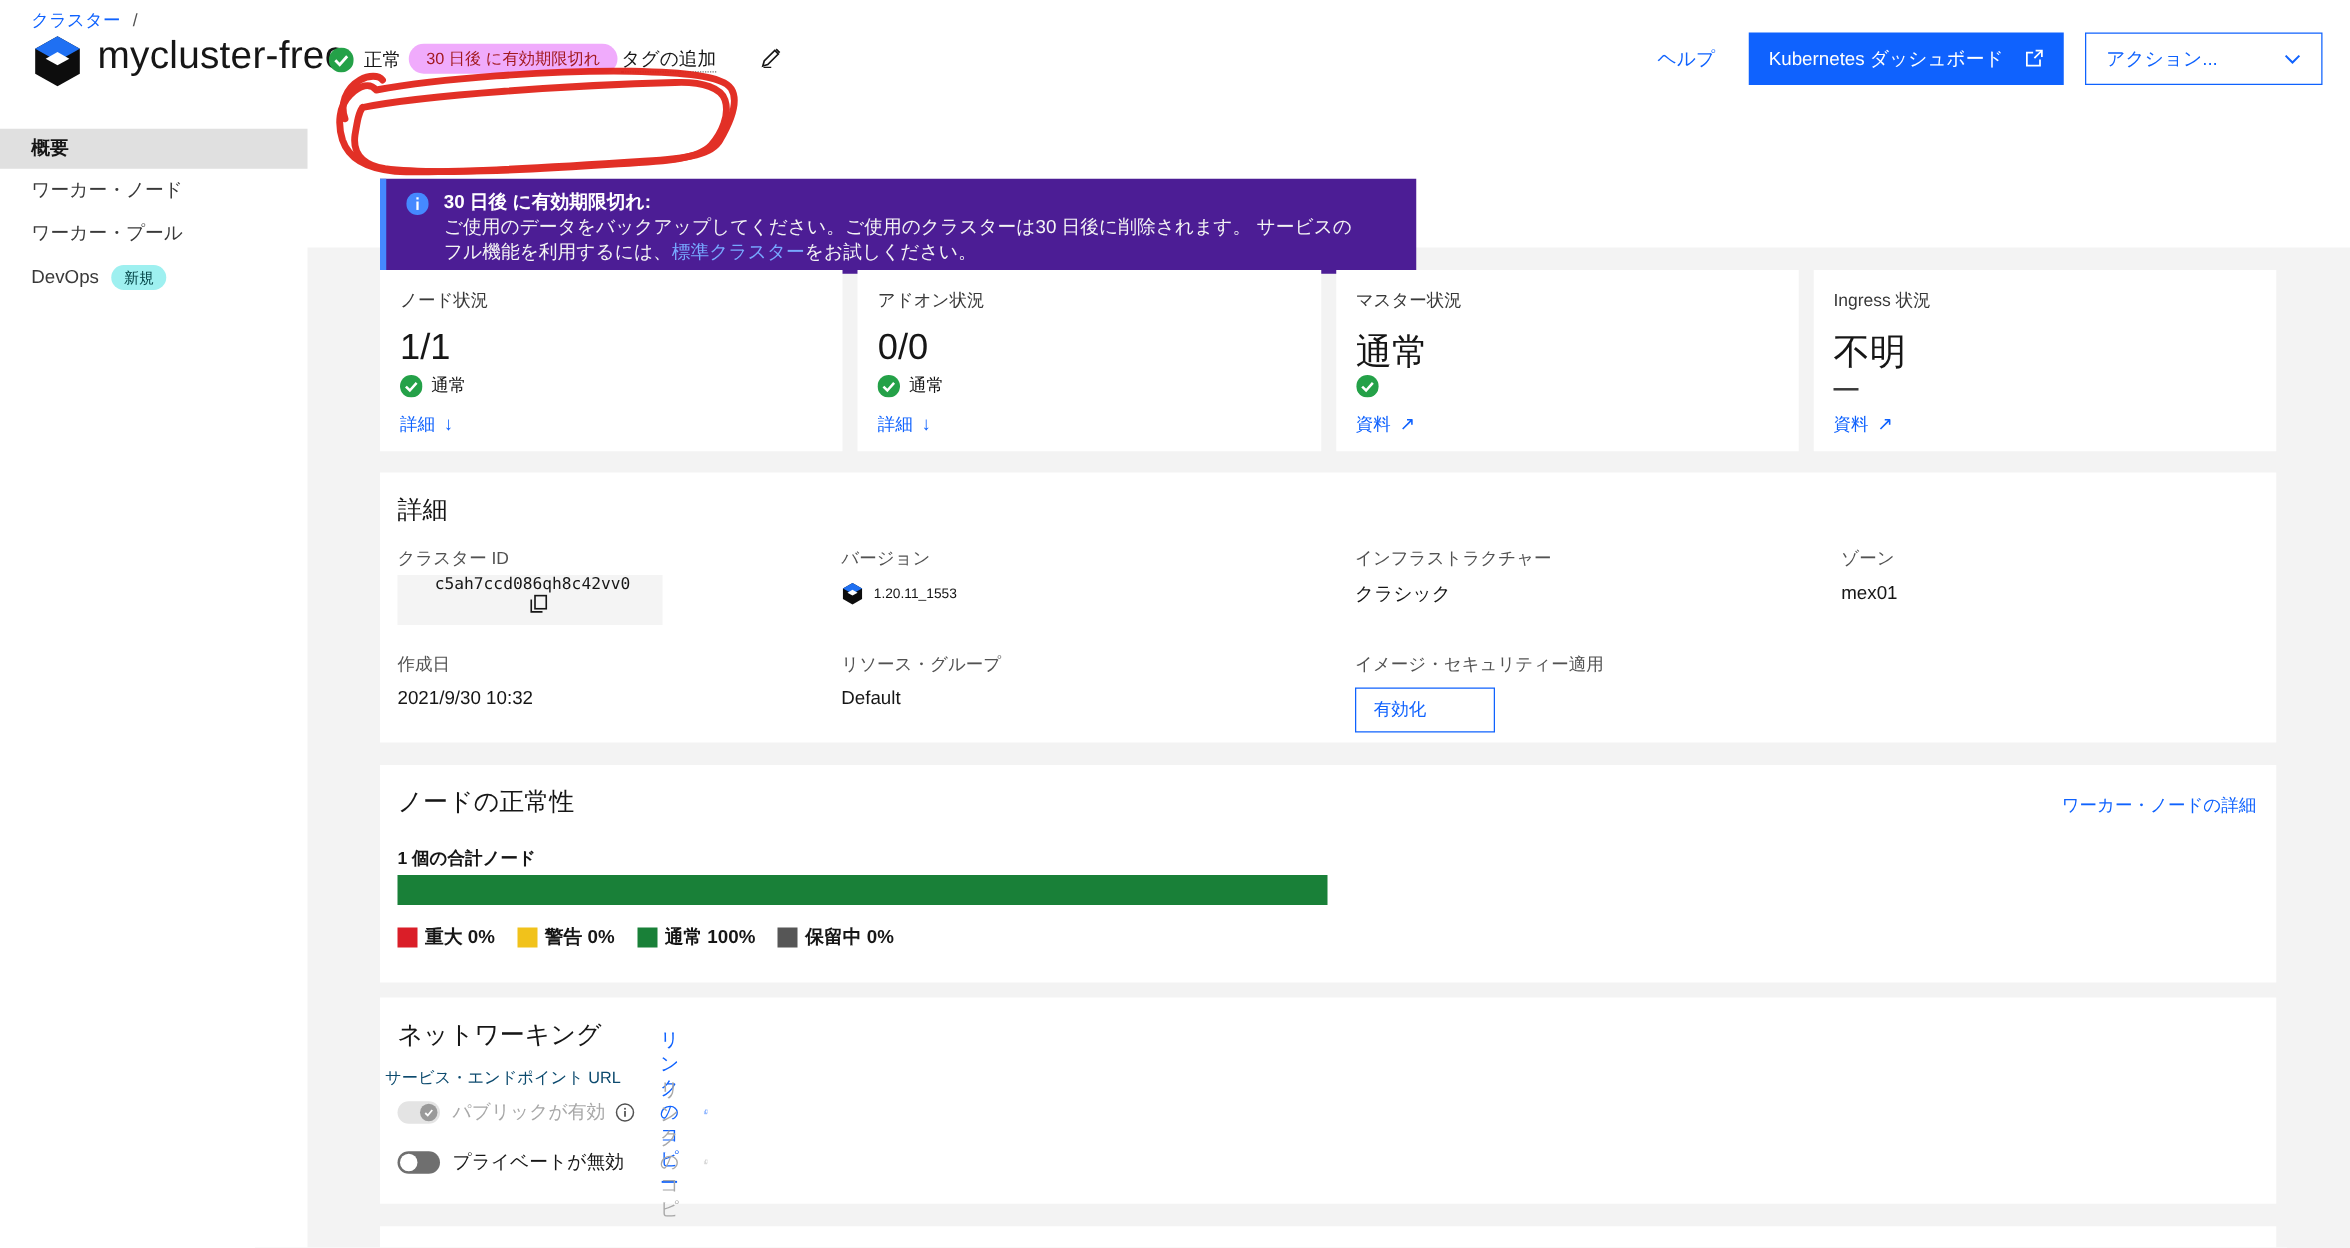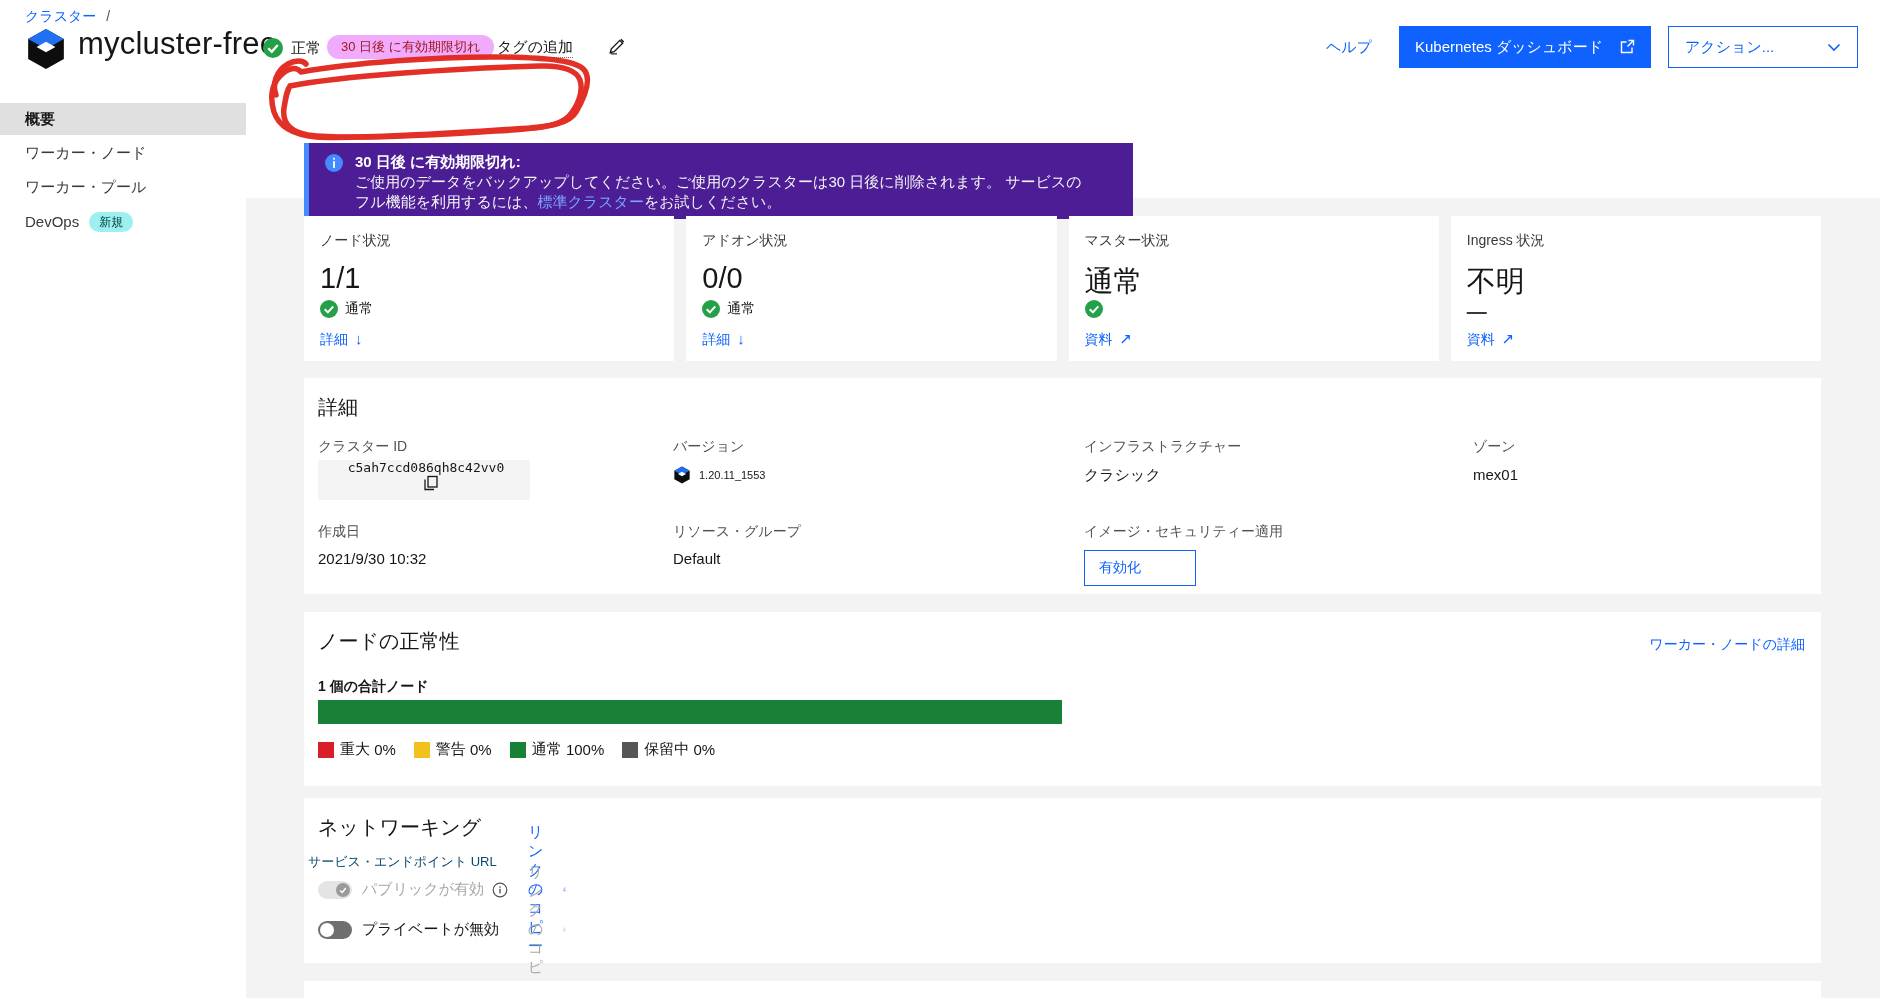--- a/index.html
+++ b/index.html
@@ -81,21 +81,21 @@
   .ver-row .vtext { font-size:11px; margin-left:8px; }
   .enable-btn { position:absolute; left:780px; top:172px; width:112px; height:36px; background:#fff;
     border:1px solid #0f62fe; color:#0f62fe; font-size:14px; text-align:left; padding-left:14px; cursor:pointer; }
 
   .health-panel { left:304px; top:612px; width:1517px; height:174px; }
   .health-link { position:absolute; right:16px; top:24px; font-size:14px; color:#0f62fe; }
   .total-label { position:absolute; left:14px; top:66px; font-size:14px; font-weight:bold; color:#161616; }
   .health-bar { position:absolute; left:14px; top:88px; width:744px; height:24px; background:#e0e0e0; }
   .health-bar .seg { height:100%; background:#198038; }
   .legend { position:absolute; left:14px; top:128px; display:flex; align-items:center; }
-  .legend .li { display:flex; align-items:center; margin-right:18px; font-size:15px; color:#161616; }
+  .legend .li { display:flex; align-items:center; margin-right:18px; font-size:15px; color:#161616;font-weight:bold; }
   .legend .sw { width:16px; height:16px; margin-right:6px; display:inline-block; }
   .sw-critical { background:#da1e28; } .sw-warning { background:#f1c21b; }
   .sw-normal { background:#198038; } .sw-pending { background:#565656; }
 
   .net-panel { left:304px; top:798px; width:1517px; height:165px; }
   .net-label { position:absolute; left:4px; top:55px; font-size:13px; color:#0c4a6e; }
   .net-row1 { position:absolute; left:14px; top:82px; display:flex; align-items:center; }
   .net-row2 { position:absolute; left:14px; top:122px; display:flex; align-items:center; }
   .toggle { width:34px; height:18px; border-radius:9px; position:relative; cursor:pointer; flex:0 0 auto; }
   .toggle-pub { background:#e4e4e4; }

